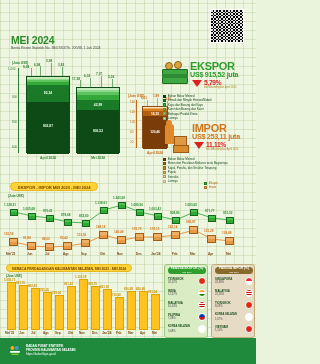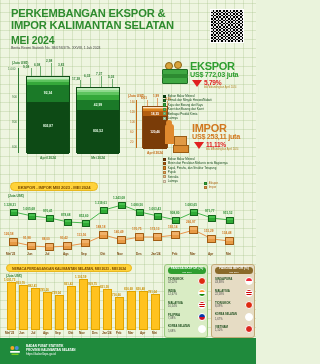--- a/index.html
+++ b/index.html
@@ -145,21 +145,20 @@
   .f-logo { position:absolute; left:8px; top:6px; width:14px; height:14px; }
   .f-text { position:absolute; left:26px; top:6px; color:#fff; font-size:3px; line-height:4.2px; font-weight:bold;}
   .f-text .url{ font-weight:normal; }
 </style>
 </head>
 <body>
 
 <div class="page">
 
   <div class="header">
-    <div class="h-title">PERKEMBANGAN EKSPOR &amp; IMPOR KALIMANTAN SELATAN</div>
     <div class="h-sub">MEI 2024</div>
     <div class="h-bps">Berita Resmi Statistik No. 38/07/63/Th. XXVIII, 1 Juli 2024</div>
     <div class="qr"></div>
   </div>
 
   <div class="topwrap">
 
     <div class="chartA">
       <div class="axis-unit" style="left:6px; top:3px;">(Juta US$)</div>
       <div class="ytick" style="left:2px; top:9px;">1.000</div>
@@ -245,21 +244,21 @@
 
   <div class="kpiwrap">
 
     <div class="moneybox">
       <div class="mb-coin" style="left:3px; top:0px;"></div>
       <div class="mb-coin" style="left:12px; top:-1px;"></div>
       <div class="mb-body"></div>
       <div class="mb-band"></div>
     </div>
     <div class="kpi-title kpi-ex-name">EKSPOR</div>
-    <div class="kpi-ex-val">US$ 772,03 juta</div>
+    <div class="kpi-ex-val">US$ 915,52 juta</div>
     <div class="tri-down" style="left:30px; top:22px; border-top:7px solid #e02020;"></div>
     <div class="pct" style="left:42px; top:21px; color:#e02020;">5,79%</div>
     <div class="pctnote" style="left:42px; top:28px; color:#b08a2a; width:40px;">bila dibandingkan April 2024</div>
 
     <div class="legend" style="left:1px; top:36px; width:92px;">
       <div class="row">
           <span class="sw" style="background:#0d4a15"></span>
           <span>Bahan Bakar Mineral</span>
         </div>
       <div class="row">

